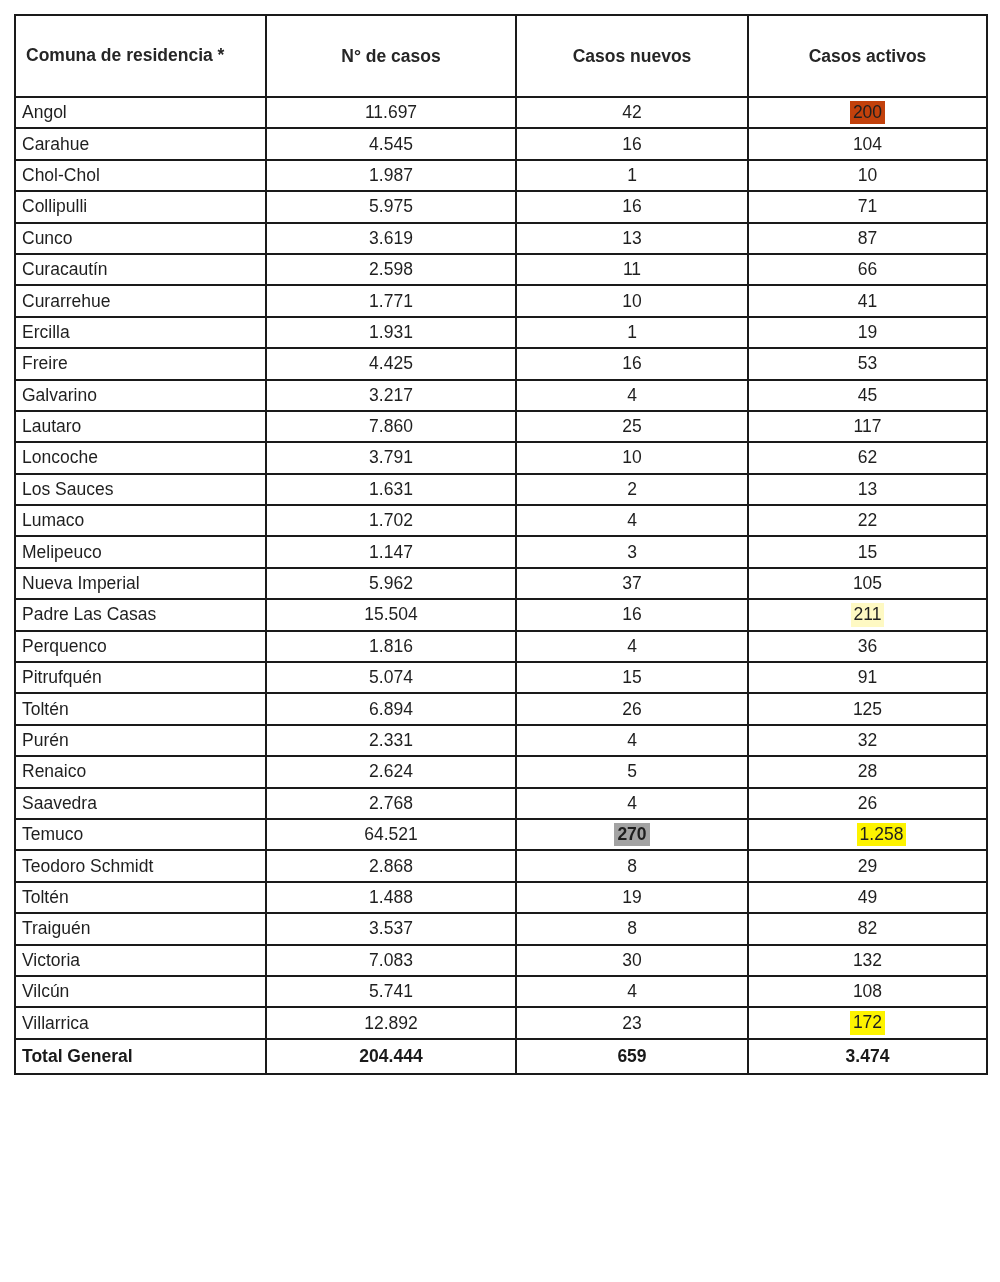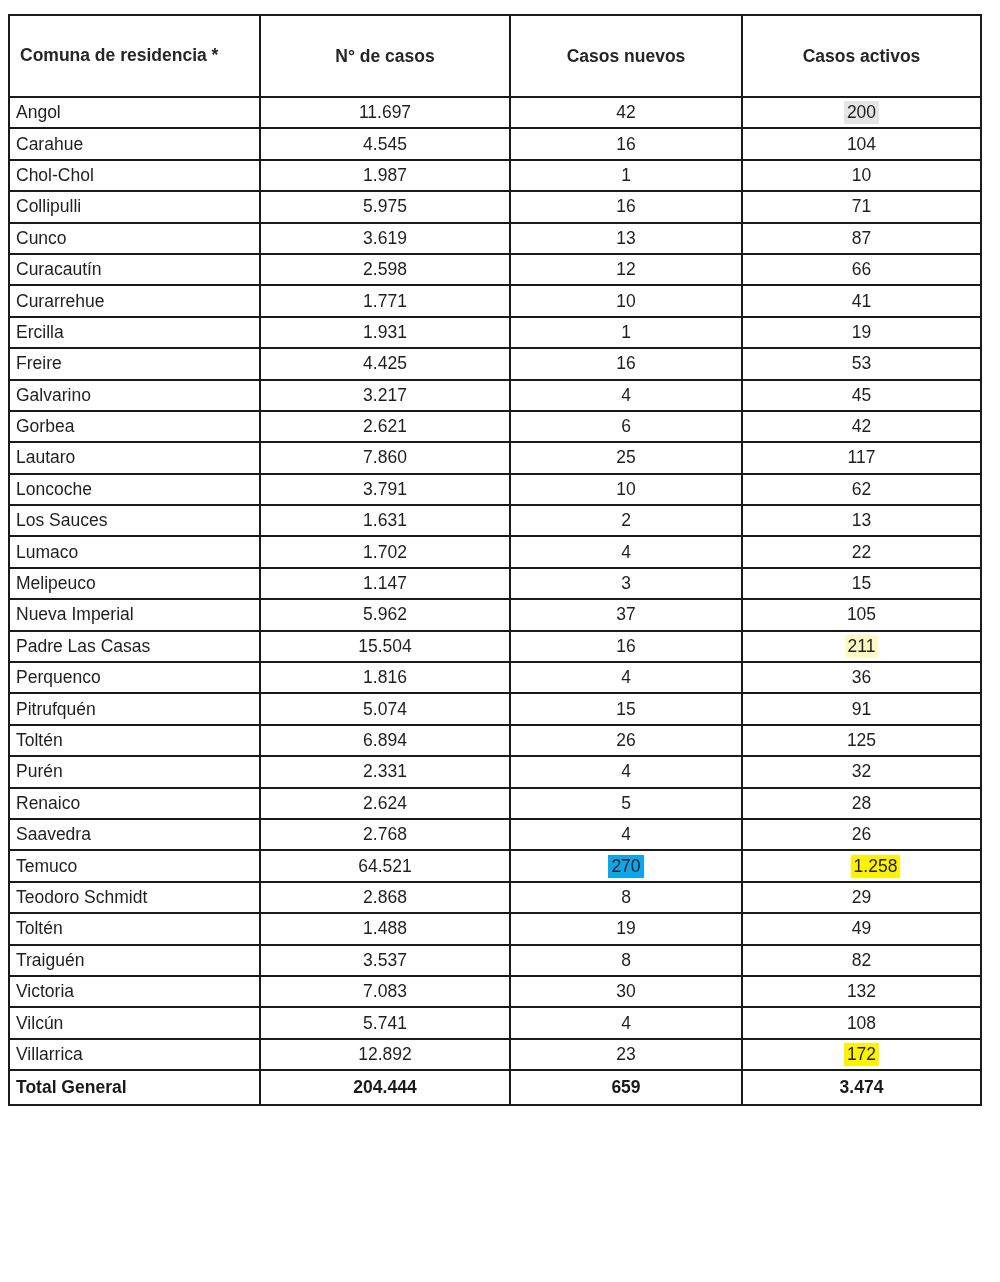--- a/index.html
+++ b/index.html
@@ -6,21 +6,21 @@
     margin: 0;
     padding: 0;
     background: #ffffff;
     font-family: "Liberation Sans", "DejaVu Sans", sans-serif;
   }
   .page {
     width: 980px;
     height: 1282px;
     background: #ffffff;
     box-sizing: border-box;
-    padding: 14px 14px 0 8px;
+    padding: 14px 14px 0 14px;
   }
   table.data-table {
     border-collapse: collapse;
     width: 972px;
     table-layout: fixed;
     color: #1f1f1f;
   }
   table.data-table col.c0 { width: 251px; }
   table.data-table col.c1 { width: 250px; }
   table.data-table col.c2 { width: 232px; }
@@ -88,21 +88,21 @@
         <th class="col-num">N° de casos</th>
         <th class="col-num">Casos nuevos</th>
         <th class="col-num">Casos activos</th>
       </tr>
     </thead>
     <tbody id="table-body">
         <tr>
           <td class="cell-comuna">Angol</td>
           <td class="cell-num">11.697</td>
           <td class="cell-num">42</td>
-          <td class="cell-num"><span class="hl" style="background: #e5e5e5;">200</span></td>
+          <td class="cell-num"><span class="hl" style="background: #c2410c;">200</span></td>
         </tr>
         <tr>
           <td class="cell-comuna">Carahue</td>
           <td class="cell-num">4.545</td>
           <td class="cell-num">16</td>
           <td class="cell-num">104</td>
         </tr>
         <tr>
           <td class="cell-comuna">Chol-Chol</td>
           <td class="cell-num">1.987</td>
@@ -117,21 +117,21 @@
         </tr>
         <tr>
           <td class="cell-comuna">Cunco</td>
           <td class="cell-num">3.619</td>
           <td class="cell-num">13</td>
           <td class="cell-num">87</td>
         </tr>
         <tr>
           <td class="cell-comuna">Curacautín</td>
           <td class="cell-num">2.598</td>
-          <td class="cell-num">12</td>
+          <td class="cell-num">11</td>
           <td class="cell-num">66</td>
         </tr>
         <tr>
           <td class="cell-comuna">Curarrehue</td>
           <td class="cell-num">1.771</td>
           <td class="cell-num">10</td>
           <td class="cell-num">41</td>
         </tr>
         <tr>
           <td class="cell-comuna">Ercilla</td>
@@ -145,26 +145,20 @@
           <td class="cell-num">16</td>
           <td class="cell-num">53</td>
         </tr>
         <tr>
           <td class="cell-comuna">Galvarino</td>
           <td class="cell-num">3.217</td>
           <td class="cell-num">4</td>
           <td class="cell-num">45</td>
         </tr>
         <tr>
-          <td class="cell-comuna">Gorbea</td>
-          <td class="cell-num">2.621</td>
-          <td class="cell-num">6</td>
-          <td class="cell-num">42</td>
-        </tr>
-        <tr>
           <td class="cell-comuna">Lautaro</td>
           <td class="cell-num">7.860</td>
           <td class="cell-num">25</td>
           <td class="cell-num">117</td>
         </tr>
         <tr>
           <td class="cell-comuna">Loncoche</td>
           <td class="cell-num">3.791</td>
           <td class="cell-num">10</td>
           <td class="cell-num">62</td>
@@ -231,21 +225,21 @@
         </tr>
         <tr>
           <td class="cell-comuna">Saavedra</td>
           <td class="cell-num">2.768</td>
           <td class="cell-num">4</td>
           <td class="cell-num">26</td>
         </tr>
         <tr>
           <td class="cell-comuna">Temuco</td>
           <td class="cell-num">64.521</td>
-          <td class="cell-num"><span class="hl" style="background: #0ea5e9;">270</span></td>
+          <td class="cell-num"><span class="hl" style="background: #a3a3a3; font-weight: bold;">270</span></td>
           <td class="cell-num"><span class="hl" style="background: rgb(253, 243, 0); margin-left: 28px;">1.258</span></td>
         </tr>
         <tr>
           <td class="cell-comuna">Teodoro Schmidt</td>
           <td class="cell-num">2.868</td>
           <td class="cell-num">8</td>
           <td class="cell-num">29</td>
         </tr>
         <tr>
           <td class="cell-comuna">Toltén</td>

